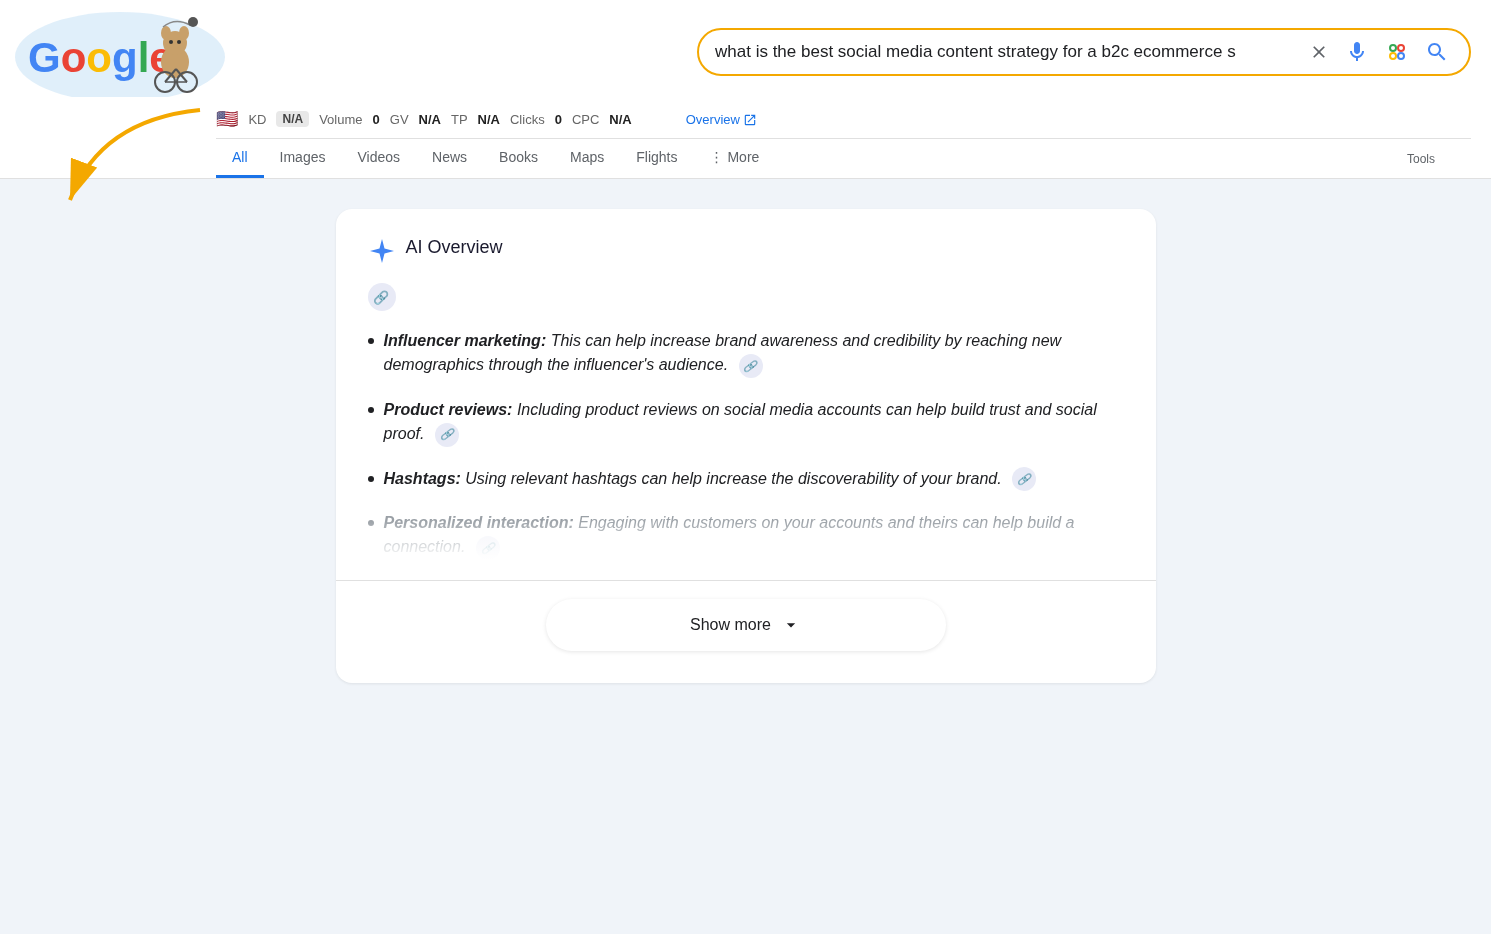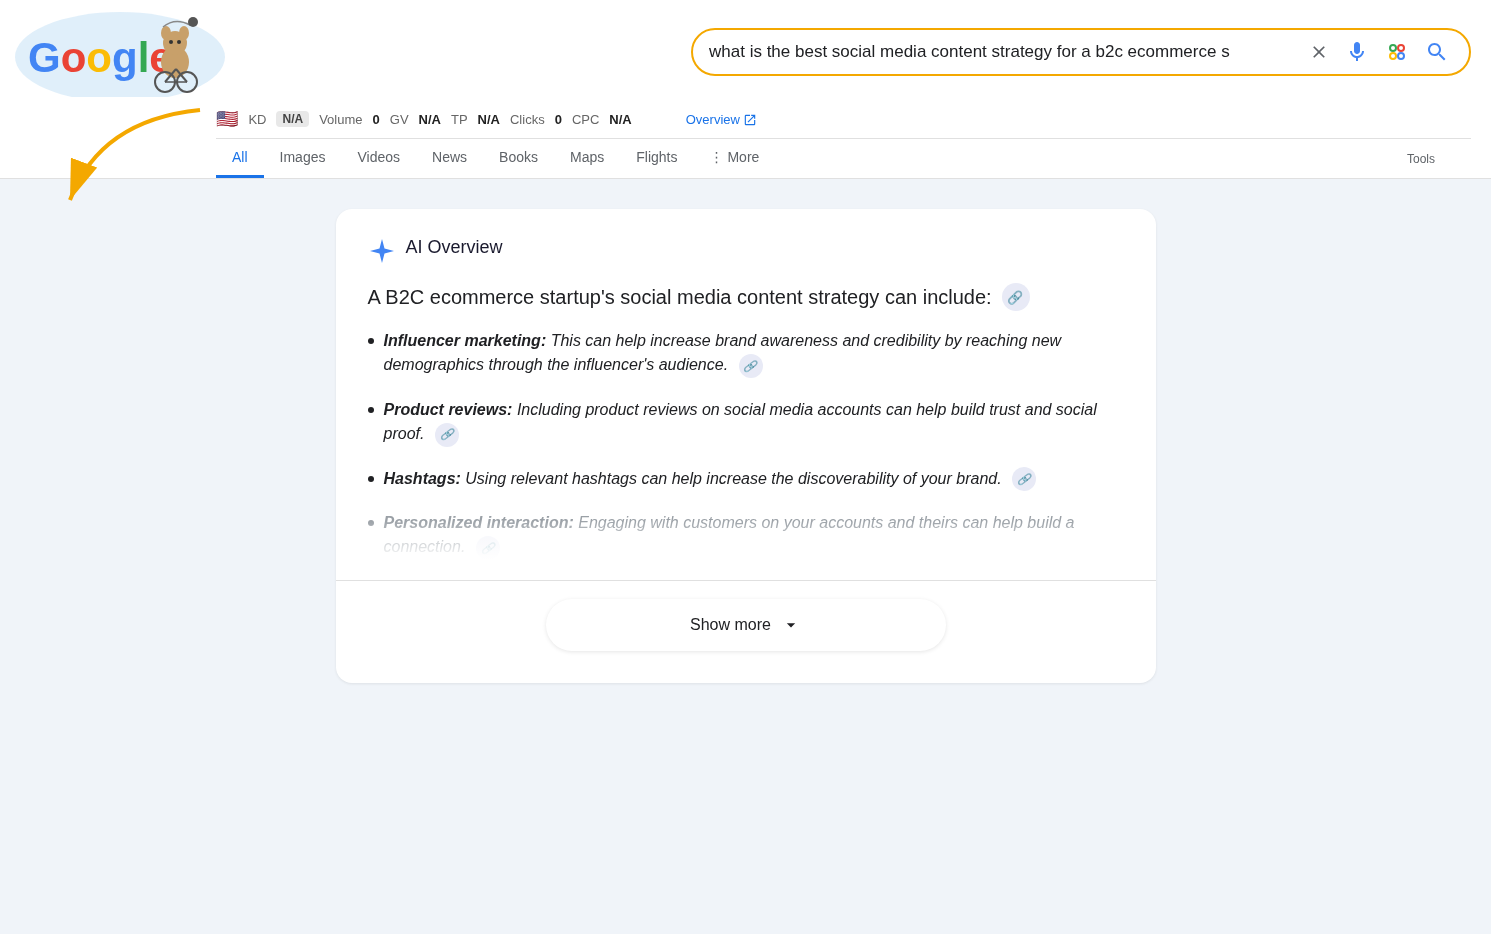--- a/index.html
+++ b/index.html
@@ -52,20 +52,21 @@
     }
 
     .search-bar {
       display: flex;
       align-items: center;
       border: 2.5px solid #F4A800;
       border-radius: 24px;
       padding: 6px 16px;
       background: #fff;
       gap: 8px;
+      margin-left: 6px;
     }
 
     .search-input {
       flex: 1;
       border: none;
       outline: none;
       font-size: 17px;
       color: #202124;
       background: transparent;
     }
@@ -468,21 +469,20 @@
     <div class="ai-overview-box">
 
       <div class="ai-overview-header">
         <svg class="ai-diamond" viewBox="0 0 28 28" fill="none" xmlns="http://www.w3.org/2000/svg">
           <path d="M14 2 L16.5 11.5 L26 14 L16.5 16.5 L14 26 L11.5 16.5 L2 14 L11.5 11.5 Z" fill="#4285F4"></path>
         </svg>
         <span class="ai-overview-title">AI Overview</span>
       </div>
 
       <div class="ai-overview-heading">
-        <span>A B2C ecommerce startup's social media content strategy can include:</span>
         <span class="link-icon">🔗</span>
       </div>
 
       <div class="fade-overlay">
         <ul class="ai-list">
           <li>
             <span class="bullet"></span>
             <span class="text">
               <span class="bold-part">Influencer marketing:</span>
               <span> This can help increase brand awareness and credibility by reaching new demographics through the influencer's audience.</span>

